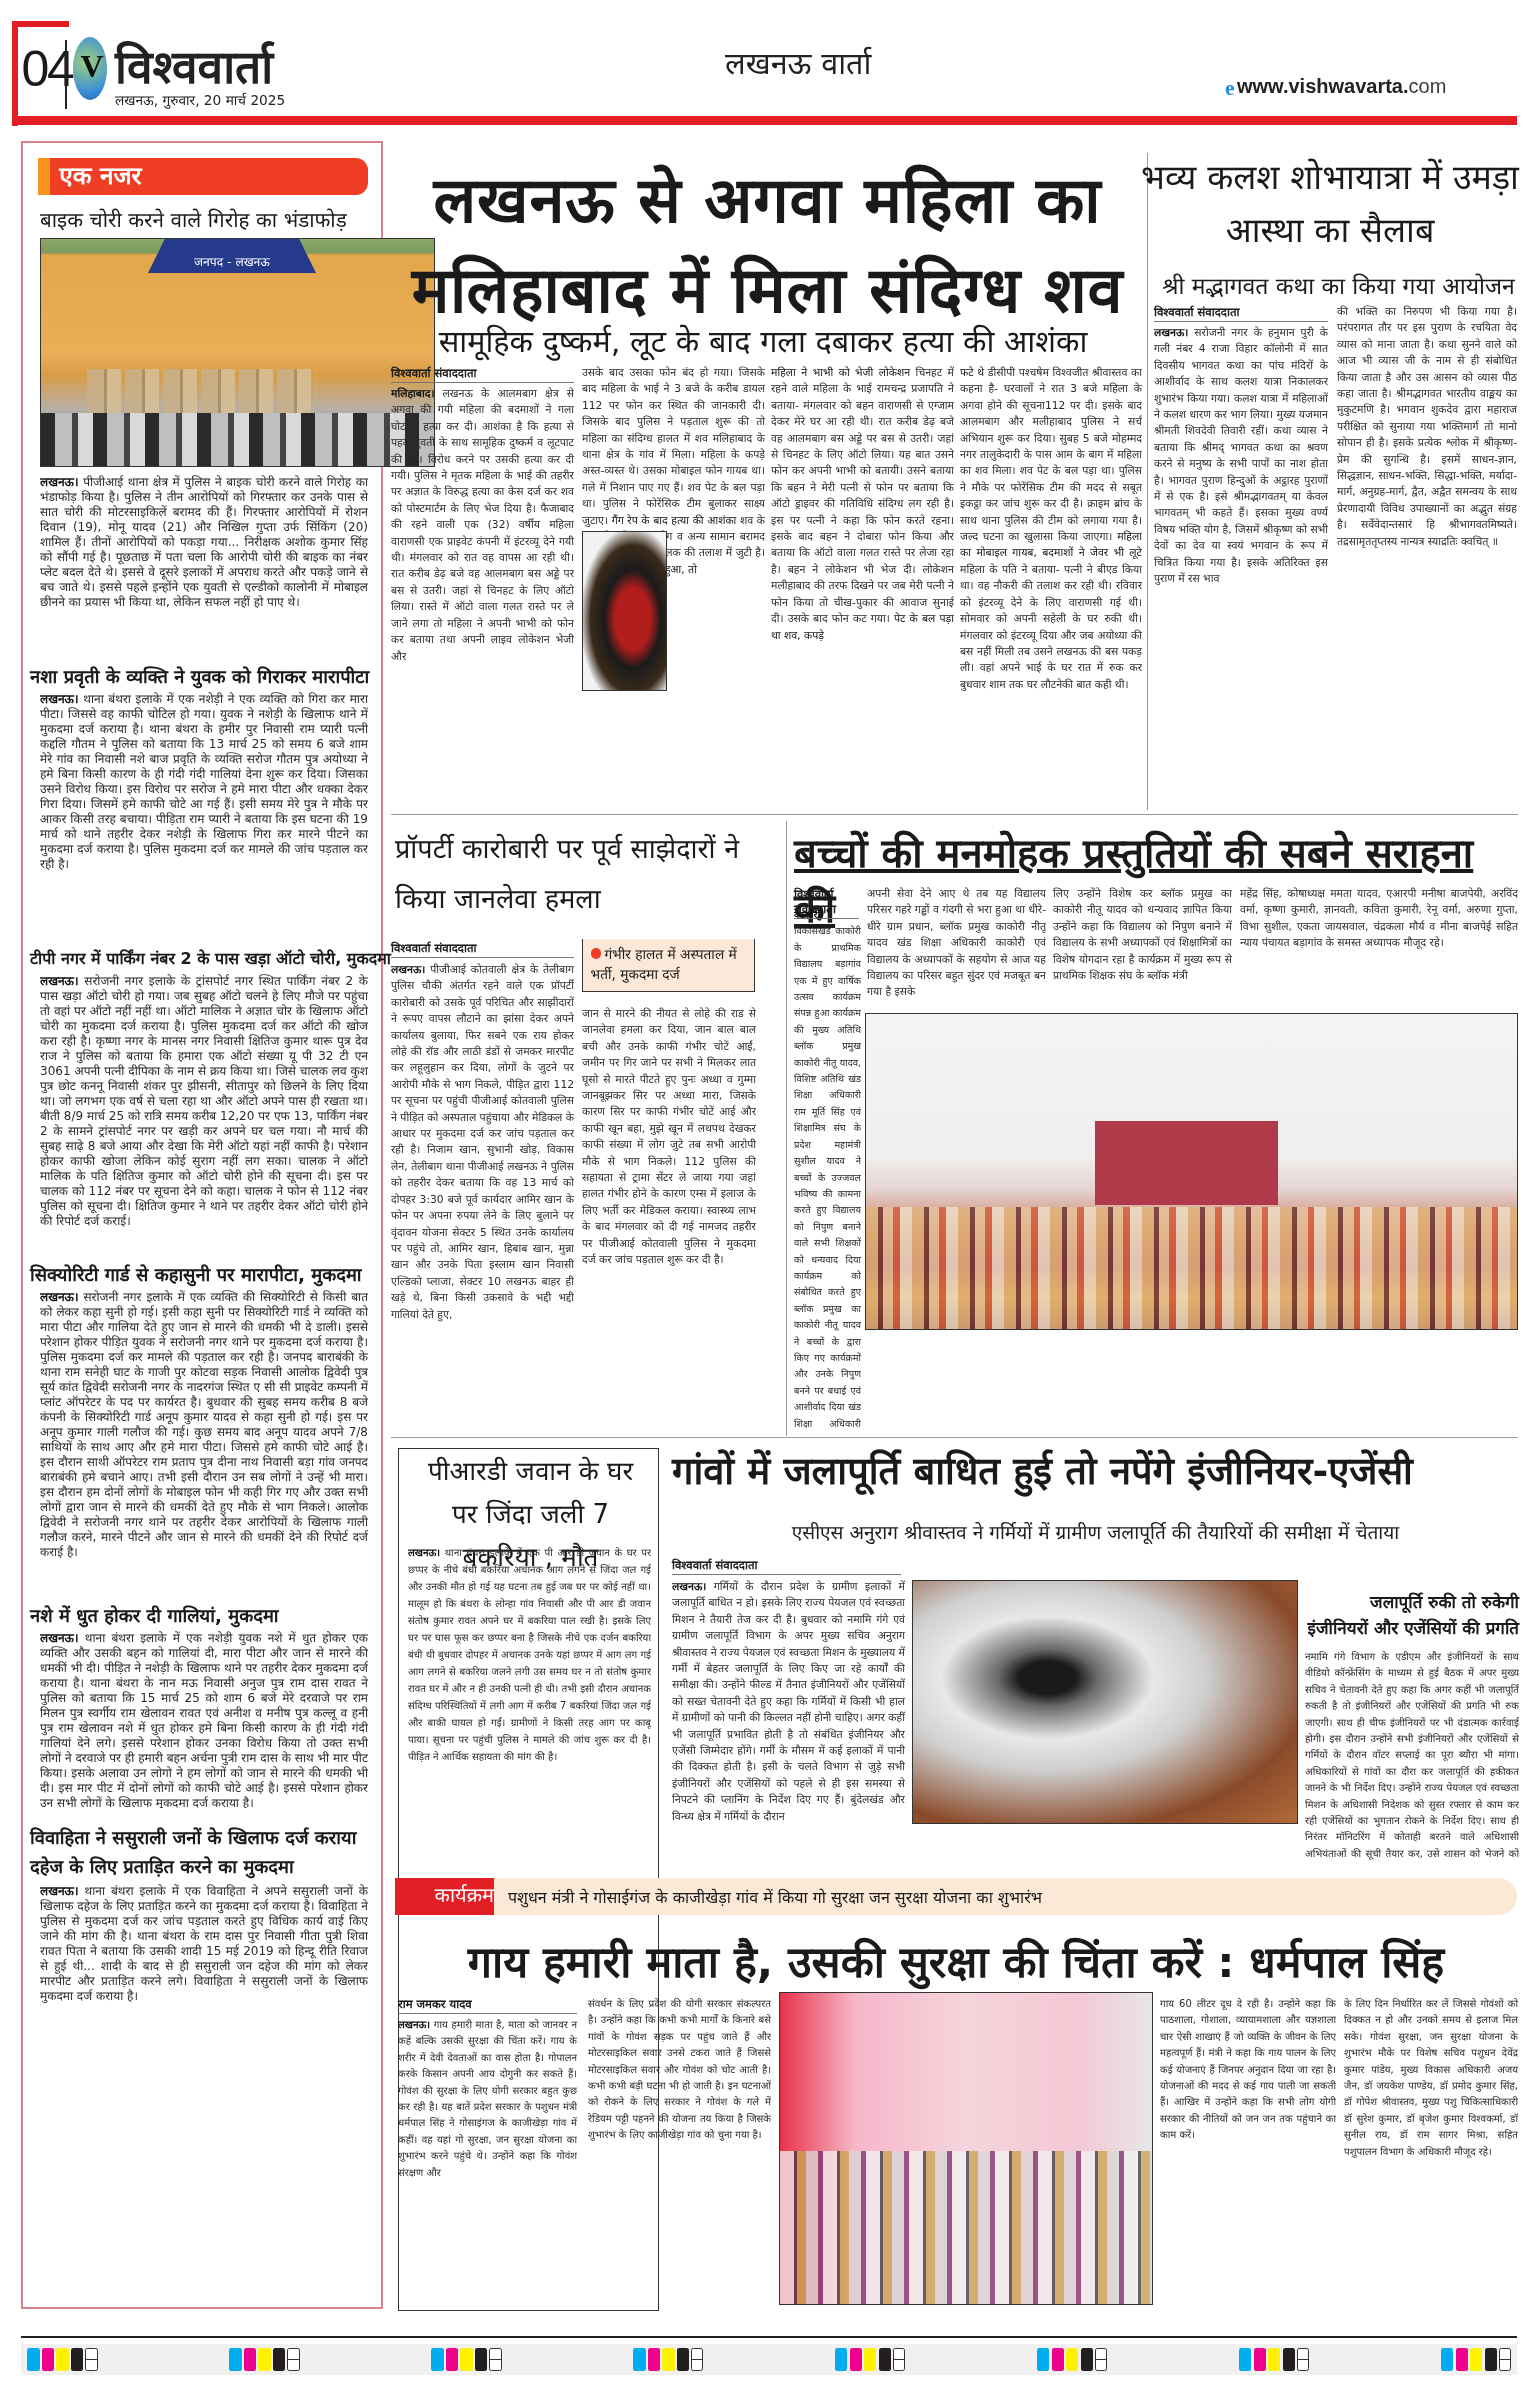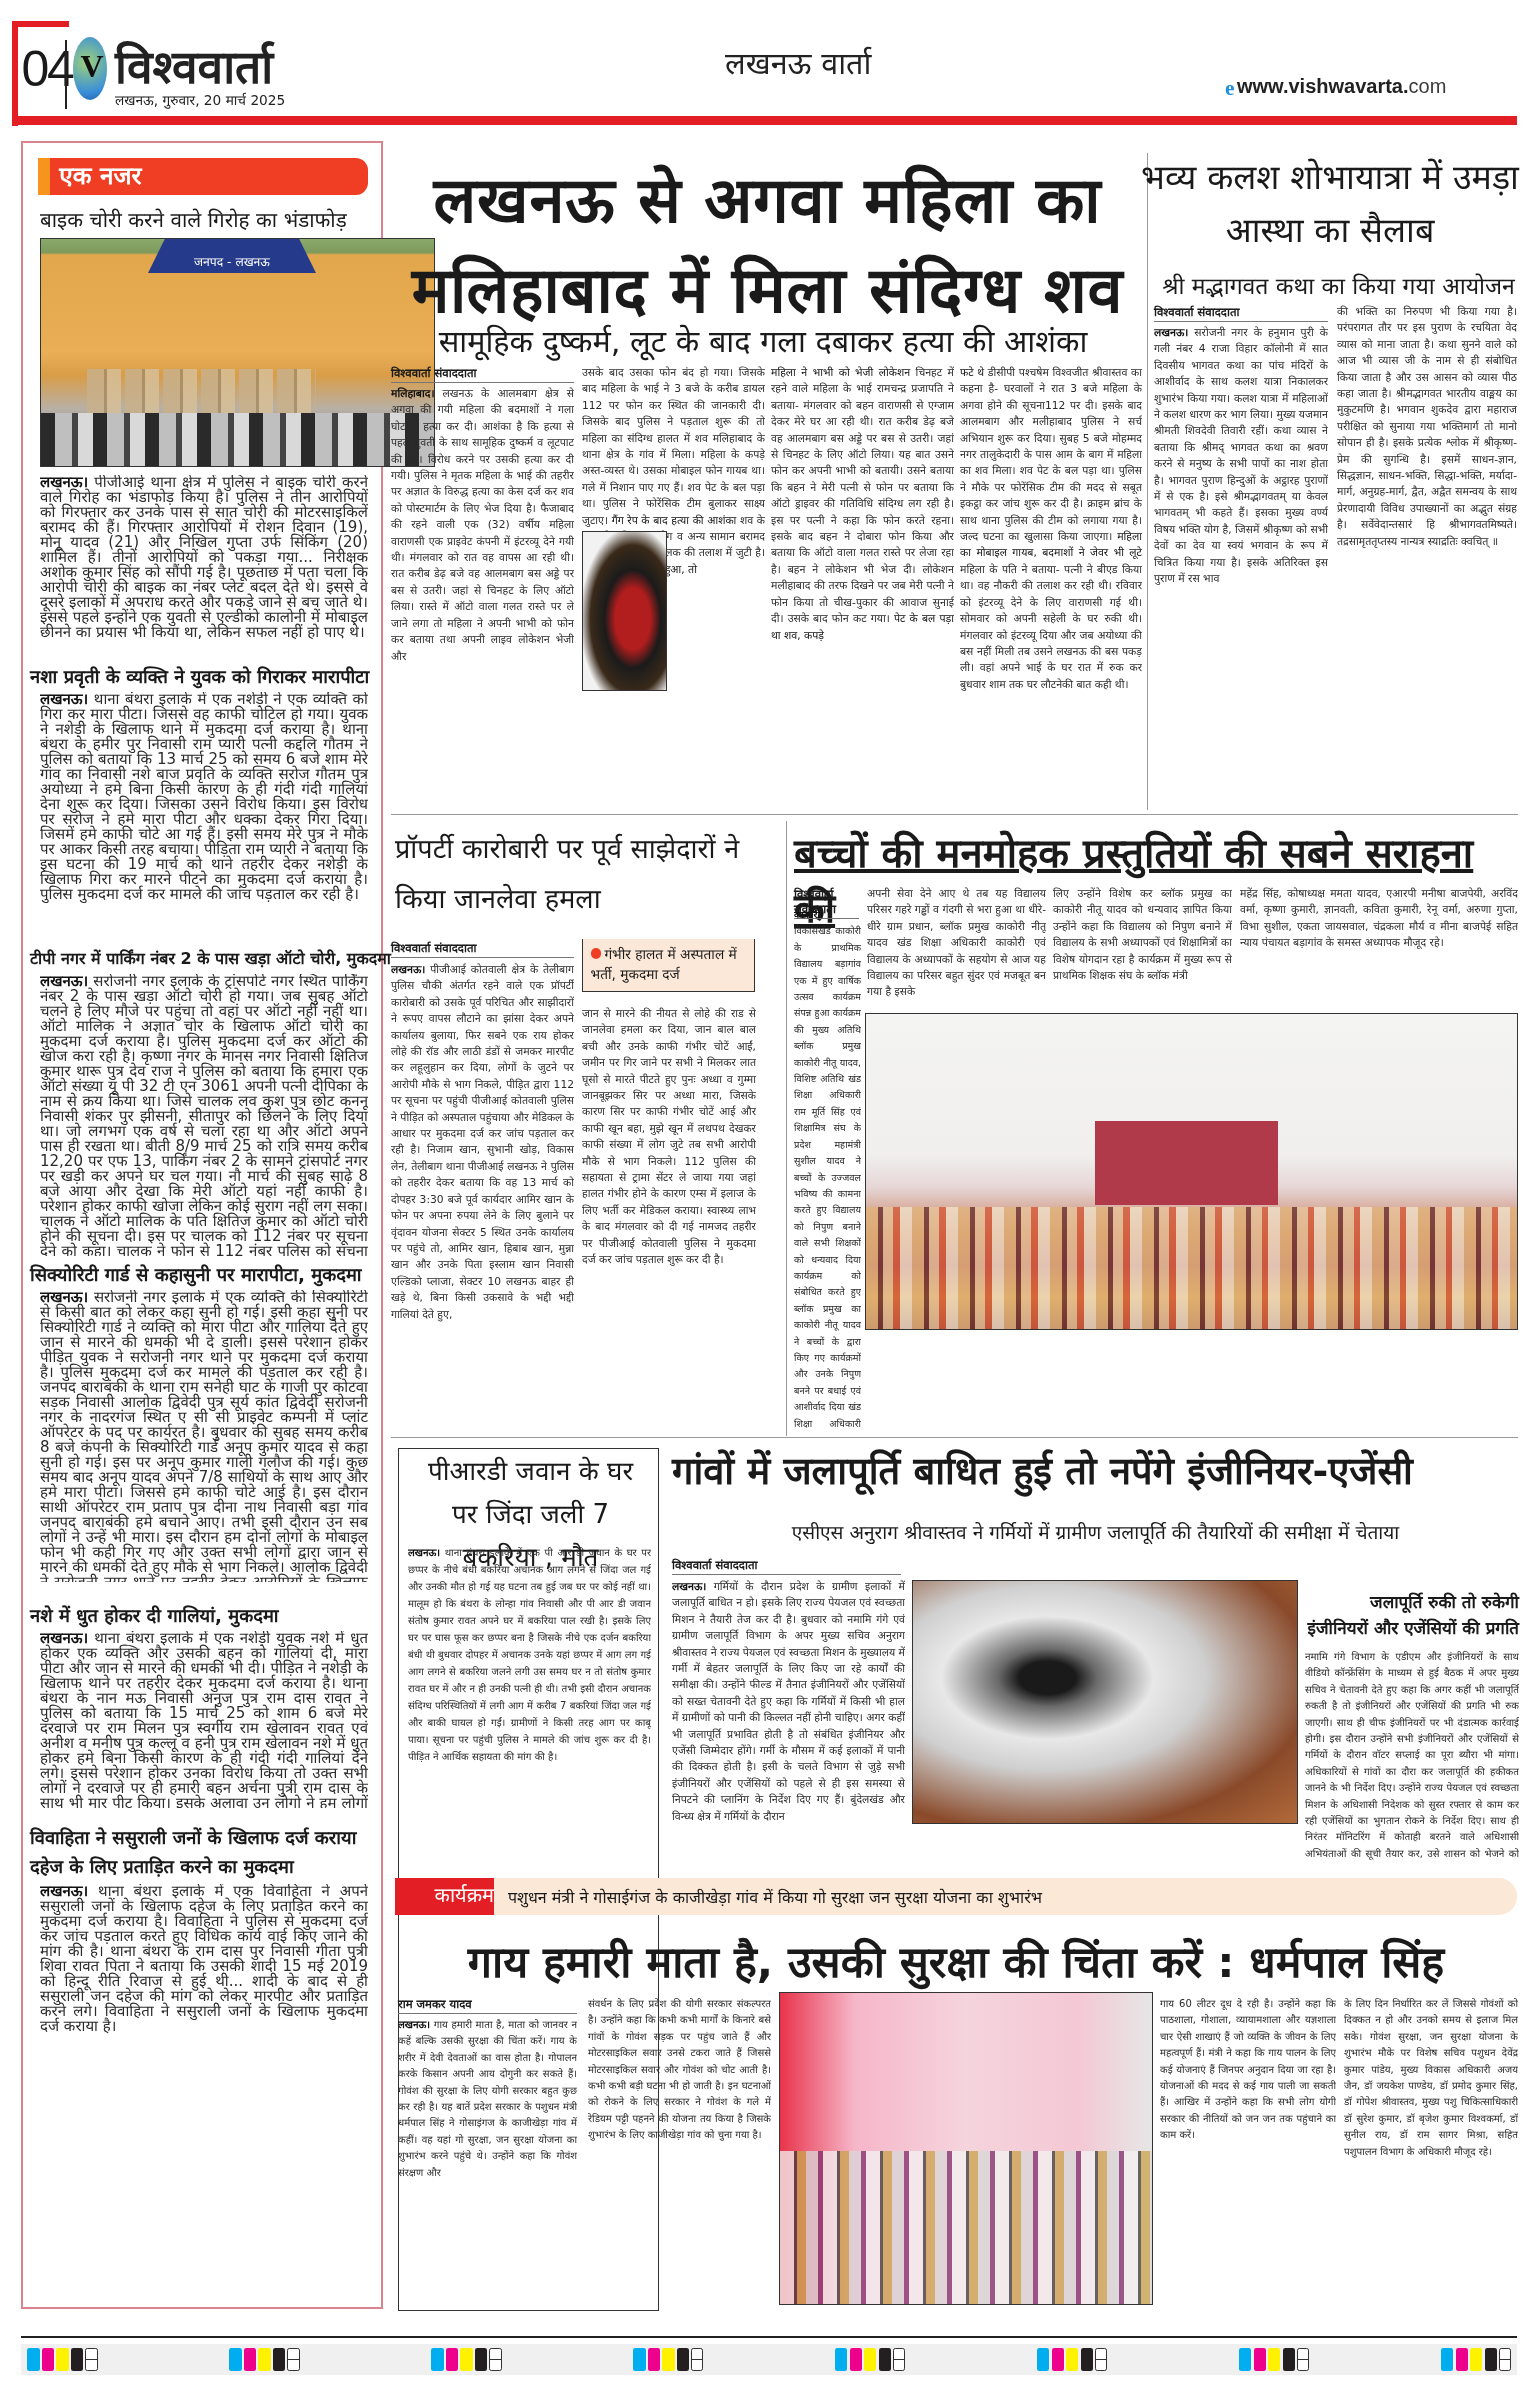--- a/index.html
+++ b/index.html
@@ -23,21 +23,21 @@
 
   
   .side-box { left: 21.4px; top: 141px; width: 362px; height: 2168px; border: 2.3px solid #d9838f; }
   .ek-nazar { left: 38px; top: 158px; width: 330px; height: 37px; background: #ef3e23; border-radius: 0 12.2px 12.2px 0; border-left: 12.2px solid #f7941d; color: #fff; font-size: 24.4px; font-weight: bold; padding-left: 9.2px; line-height: 35px; }
   .side-h1 { left: 40px; top: 205px; font-size: 20.6px; font-weight: 500; }
   .side-photo { left: 40px; top: 238px; width: 395px; height: 229px; border: 1.5px solid #333; background: linear-gradient(180deg, #8aa96b 0%, #7e9a5c 6%, #e2a64b 7%, #e9ae56 50%, #d99d48 60%, #b8b0a6 75%, #6e6a66 100%); overflow: hidden; }
   .side-photo .sign { position: absolute; left: 107px; top: 0; width: 168px; height: 34px; background: #263a8c; clip-path: polygon(10% 0, 90% 0, 100% 100%, 0 100%); color: #fff; font-size: 12.2px; text-align: center; line-height: 46px; }
   .side-photo .men { position: absolute; left: 46px; top: 130px; width: 229px; height: 61px; background: repeating-linear-gradient(90deg, #c8b08a 0 17px, #a58c66 17px 20px, #d6bf98 20px 34px, transparent 34px 38px); opacity: .85; }
   .side-photo .bikes { position: absolute; left: 0; bottom: 0; width: 100%; height: 53px; background: repeating-linear-gradient(90deg, #2a2a2a 0 13.7px, #bfbfbf 13.7px 30.5px, #444 30.5px 37px, #d9d9d9 37px 52px); }
   .side-sub { left: 30px; font-size: 18.3px; font-weight: bold; }
-  .side-text { left: 40px; width: 328px; font-size: 15px; line-height: 15px; text-align: justify; color: #2a2a2a; }
+  .side-text { left: 40px; width: 328px; font-size: 12px; line-height: 15px; text-align: justify; color: #2a2a2a; }
   .side-text b { font-weight: bold; color: #111; }
 
   
   .hl-main { left: 405px; top: 156px; width: 725px; font-size: 63px; font-weight: bold; line-height: 90px; text-align: center; letter-spacing: 0.8px; }
   .hl-sub { left: 412px; top: 319px; width: 702px; font-size: 30.5px; text-align: center; }
   .hl-right { left: 1141px; top: 151px; width: 378px; font-size: 34px; line-height: 53px; text-align: center; }
   .hl-right-sub { left: 1157px; top: 269px; width: 363px; font-size: 23px; text-align: center; }
 
   .byline { font-size: 11.5px; font-weight: bold; border-bottom: 1.5px solid #777; padding-bottom: 1.5px; }
   .col { font-size: 10.7px; line-height: 16.4px; text-align: justify; color: #2a2a2a; }

